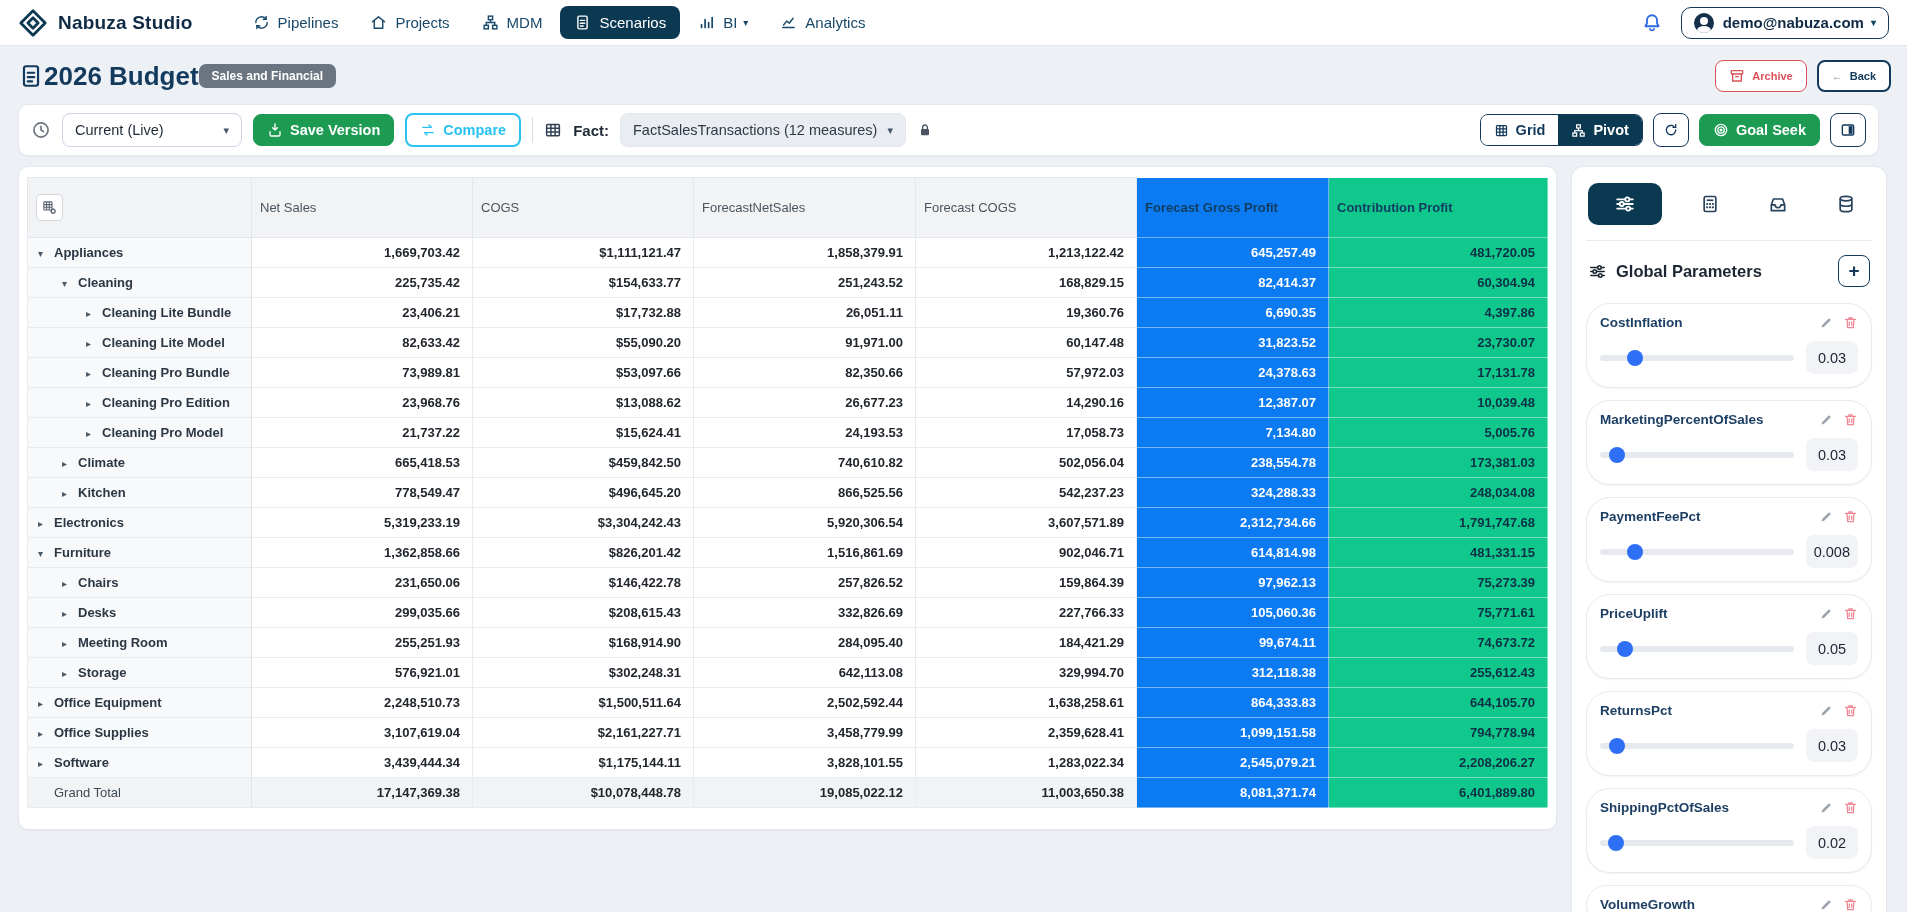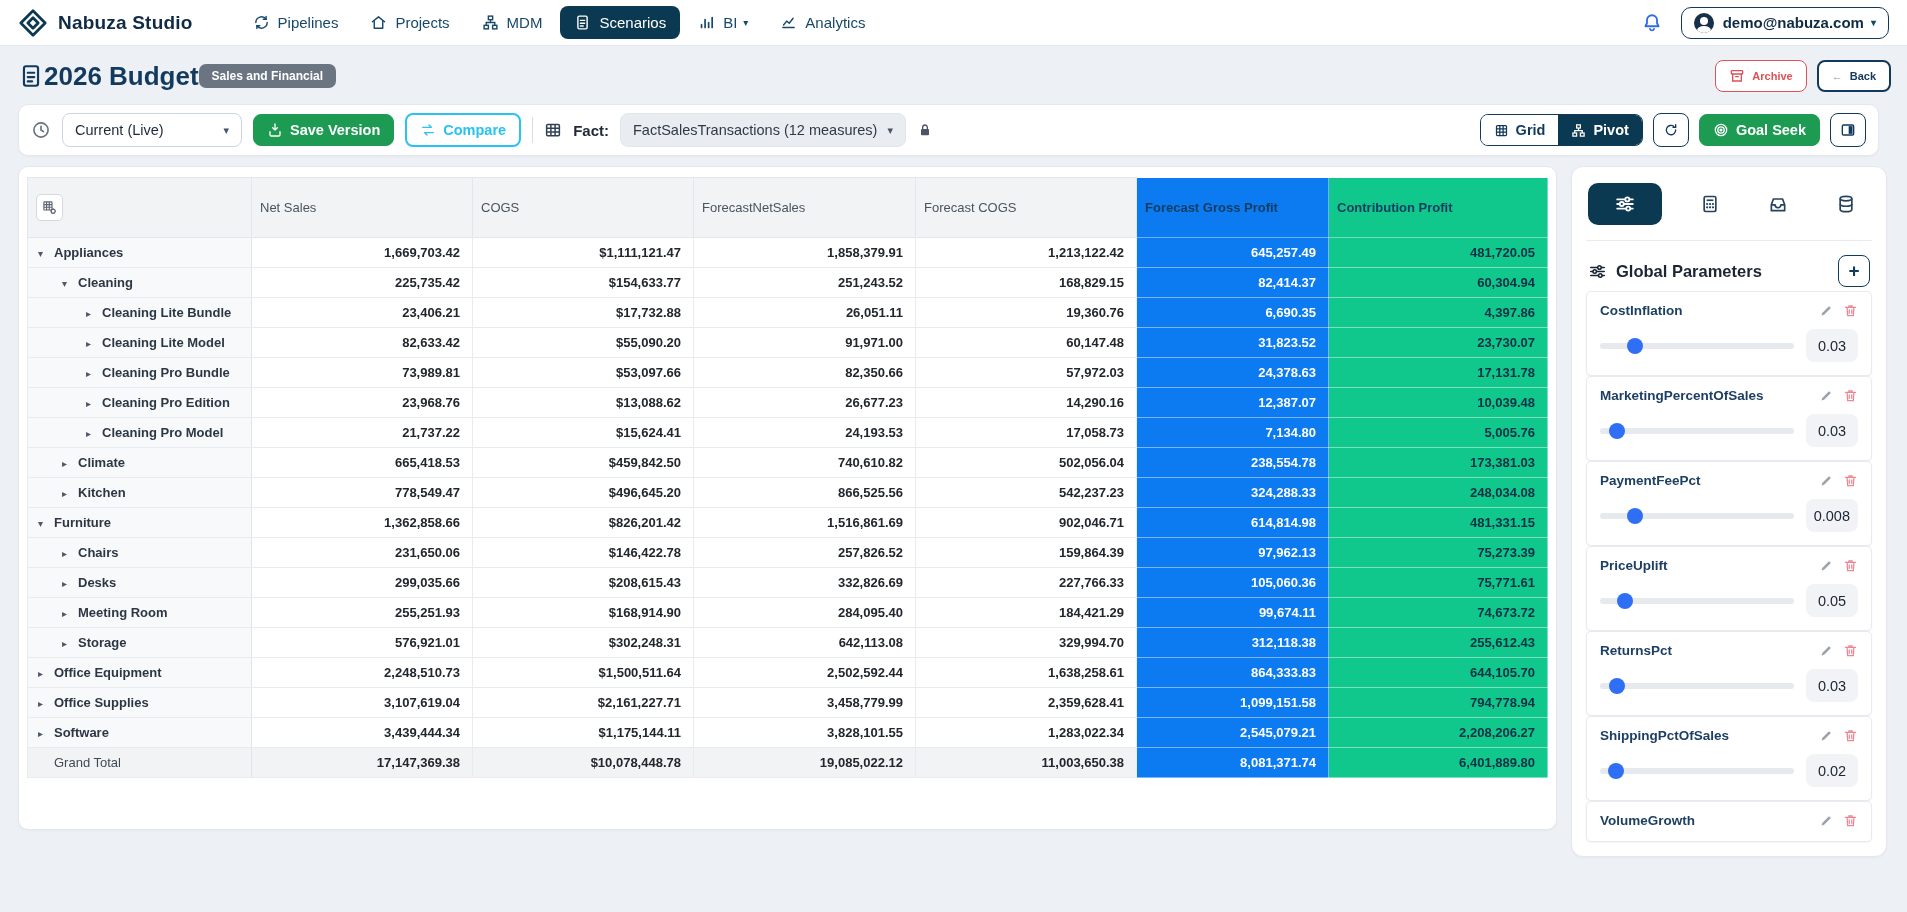--- a/index.html
+++ b/index.html
@@ -101,21 +101,21 @@
   .side-tab { background:transparent; border:none; cursor:pointer; padding:8px 10px; border-radius:10px; }
   .side-tab svg { stroke:#27425d; }
   .side-tab.active { background:var(--brand-navy); padding:10px 26px; }
   .side-tab.active svg { stroke:#fff; }
   .side-divider { height:1px; background:#e7eaef; margin:13px 0 12px; }
   .params-header { display:flex; align-items:center; gap:9px; padding:2px 2px 4px; }
   .params-title { font-size:16.5px; font-weight:600; color:#1b2533; }
   .add-btn { margin-left:auto; width:32px; height:32px; border:1.5px solid #123a5c; border-radius:8px;
     background:#fff; color:#123a5c; font-size:19px; font-weight:600; cursor:pointer;
     display:flex; align-items:center; justify-content:center; font-family:inherit; }
-  .param-card { border:1px solid #e7eaef; border-radius:5px; padding:11px 13px 13px; 
+  .param-card { border:1px solid #e7eaef; border-radius:24px; padding:11px 13px 13px; margin-top:12px;
     box-shadow:0 1px 2px rgba(16,24,40,.05); background:#fff; }
   .param-top { display:flex; align-items:center; }
   .param-name { font-size:13.5px; font-weight:700; color:#1d3f63; }
   .param-actions { margin-left:auto; display:flex; gap:9px; }
   .icon-btn { background:none; border:none; cursor:pointer; padding:0; }
   .param-bottom { display:flex; align-items:center; gap:12px; margin-top:11px; }
   .slider { position:relative; flex:1; height:16px; cursor:pointer; }
   .slider .track { position:absolute; top:5px; left:0; right:0; height:6px; border-radius:3px; background:#e6e9ed; }
   .slider .thumb { position:absolute; top:0; width:16px; height:16px; border-radius:50%;
     background:var(--slider-blue); margin-left:-8px; }
@@ -445,20 +445,29 @@
           <tr>
     <td class="label-cell lvl1"><span class="arrow">▸</span><span>Kitchen</span></td>
     <td class="num">778,549.47</td>
     <td class="num">$496,645.20</td>
     <td class="num">866,525.56</td>
     <td class="num">542,237.23</td>
     <td class="num col-blue">324,288.33</td>
     <td class="num col-green">248,034.08</td>
   </tr>
           <tr>
+    <td class="label-cell lvl0"><span class="arrow">▸</span><span>Electronics</span></td>
+    <td class="num">5,319,233.19</td>
+    <td class="num">$3,304,242.43</td>
+    <td class="num">5,920,306.54</td>
+    <td class="num">3,607,571.89</td>
+    <td class="num col-blue">2,312,734.66</td>
+    <td class="num col-green">1,791,747.68</td>
+  </tr>
+          <tr>
     <td class="label-cell lvl0"><span class="arrow">▾</span><span>Furniture</span></td>
     <td class="num">1,362,858.66</td>
     <td class="num">$826,201.42</td>
     <td class="num">1,516,861.69</td>
     <td class="num">902,046.71</td>
     <td class="num col-blue">614,814.98</td>
     <td class="num col-green">481,331.15</td>
   </tr>
           <tr>
     <td class="label-cell lvl1"><span class="arrow">▸</span><span>Chairs</span></td>

